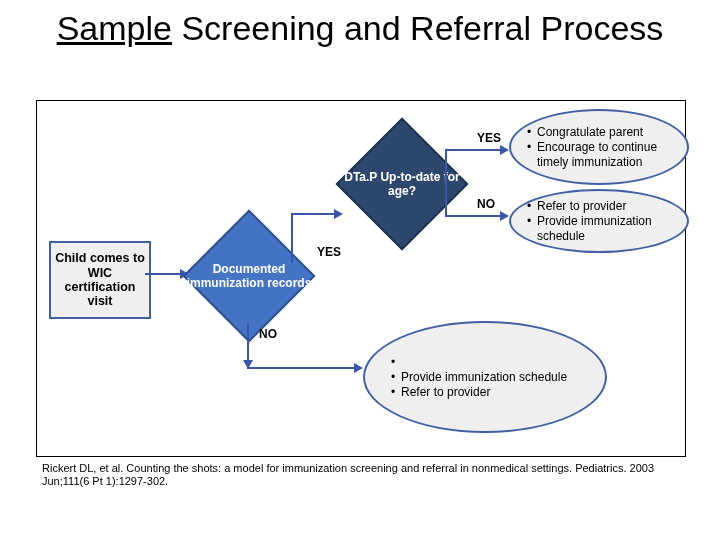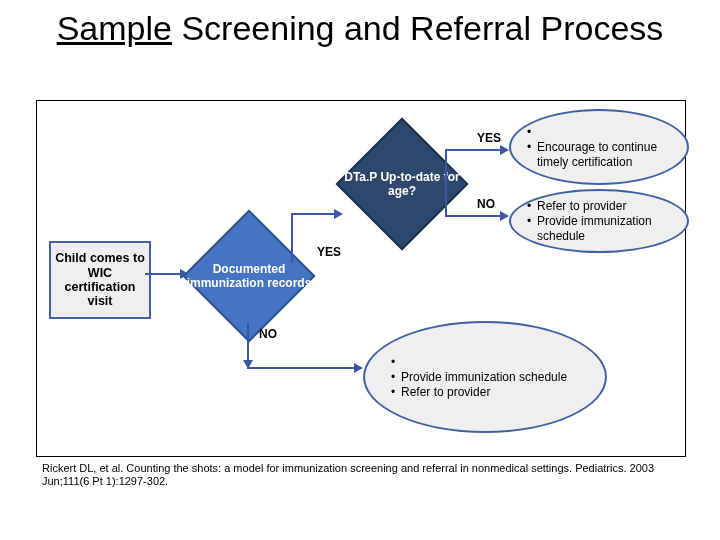--- a/index.html
+++ b/index.html
@@ -65,24 +65,25 @@
 
     <div class="arrow" style="left:414px;top:48px;width:56px"></div>
     <div class="elbow" style="left:408px;top:48px;width:8px;height:2px"></div>
     <div class="elbow" style="left:408px;top:48px;width:2px;height:34px"></div>
     <div class="label" style="left:440px;top:30px">YES</div>
 
     <div class="shape ellipse" style="left:472px;top:8px;width:160px;height:72px">
       <div class="bullets">
         <div class="bl">
             <span class="dot">•</span>
+            <span>Congratulate parent</span>
           </div>
         <div class="bl">
             <span class="dot">•</span>
-            <span>Encourage to continue timely certification</span>
+            <span>Encourage to continue timely immunization</span>
           </div>
       </div>
     </div>
 
     <div class="arrow" style="left:414px;top:114px;width:56px"></div>
     <div class="elbow" style="left:408px;top:82px;width:2px;height:34px"></div>
     <div class="elbow" style="left:408px;top:114px;width:8px;height:2px"></div>
     <div class="label" style="left:440px;top:96px">NO</div>
 
     <div class="shape ellipse" style="left:472px;top:88px;width:160px;height:60px">

